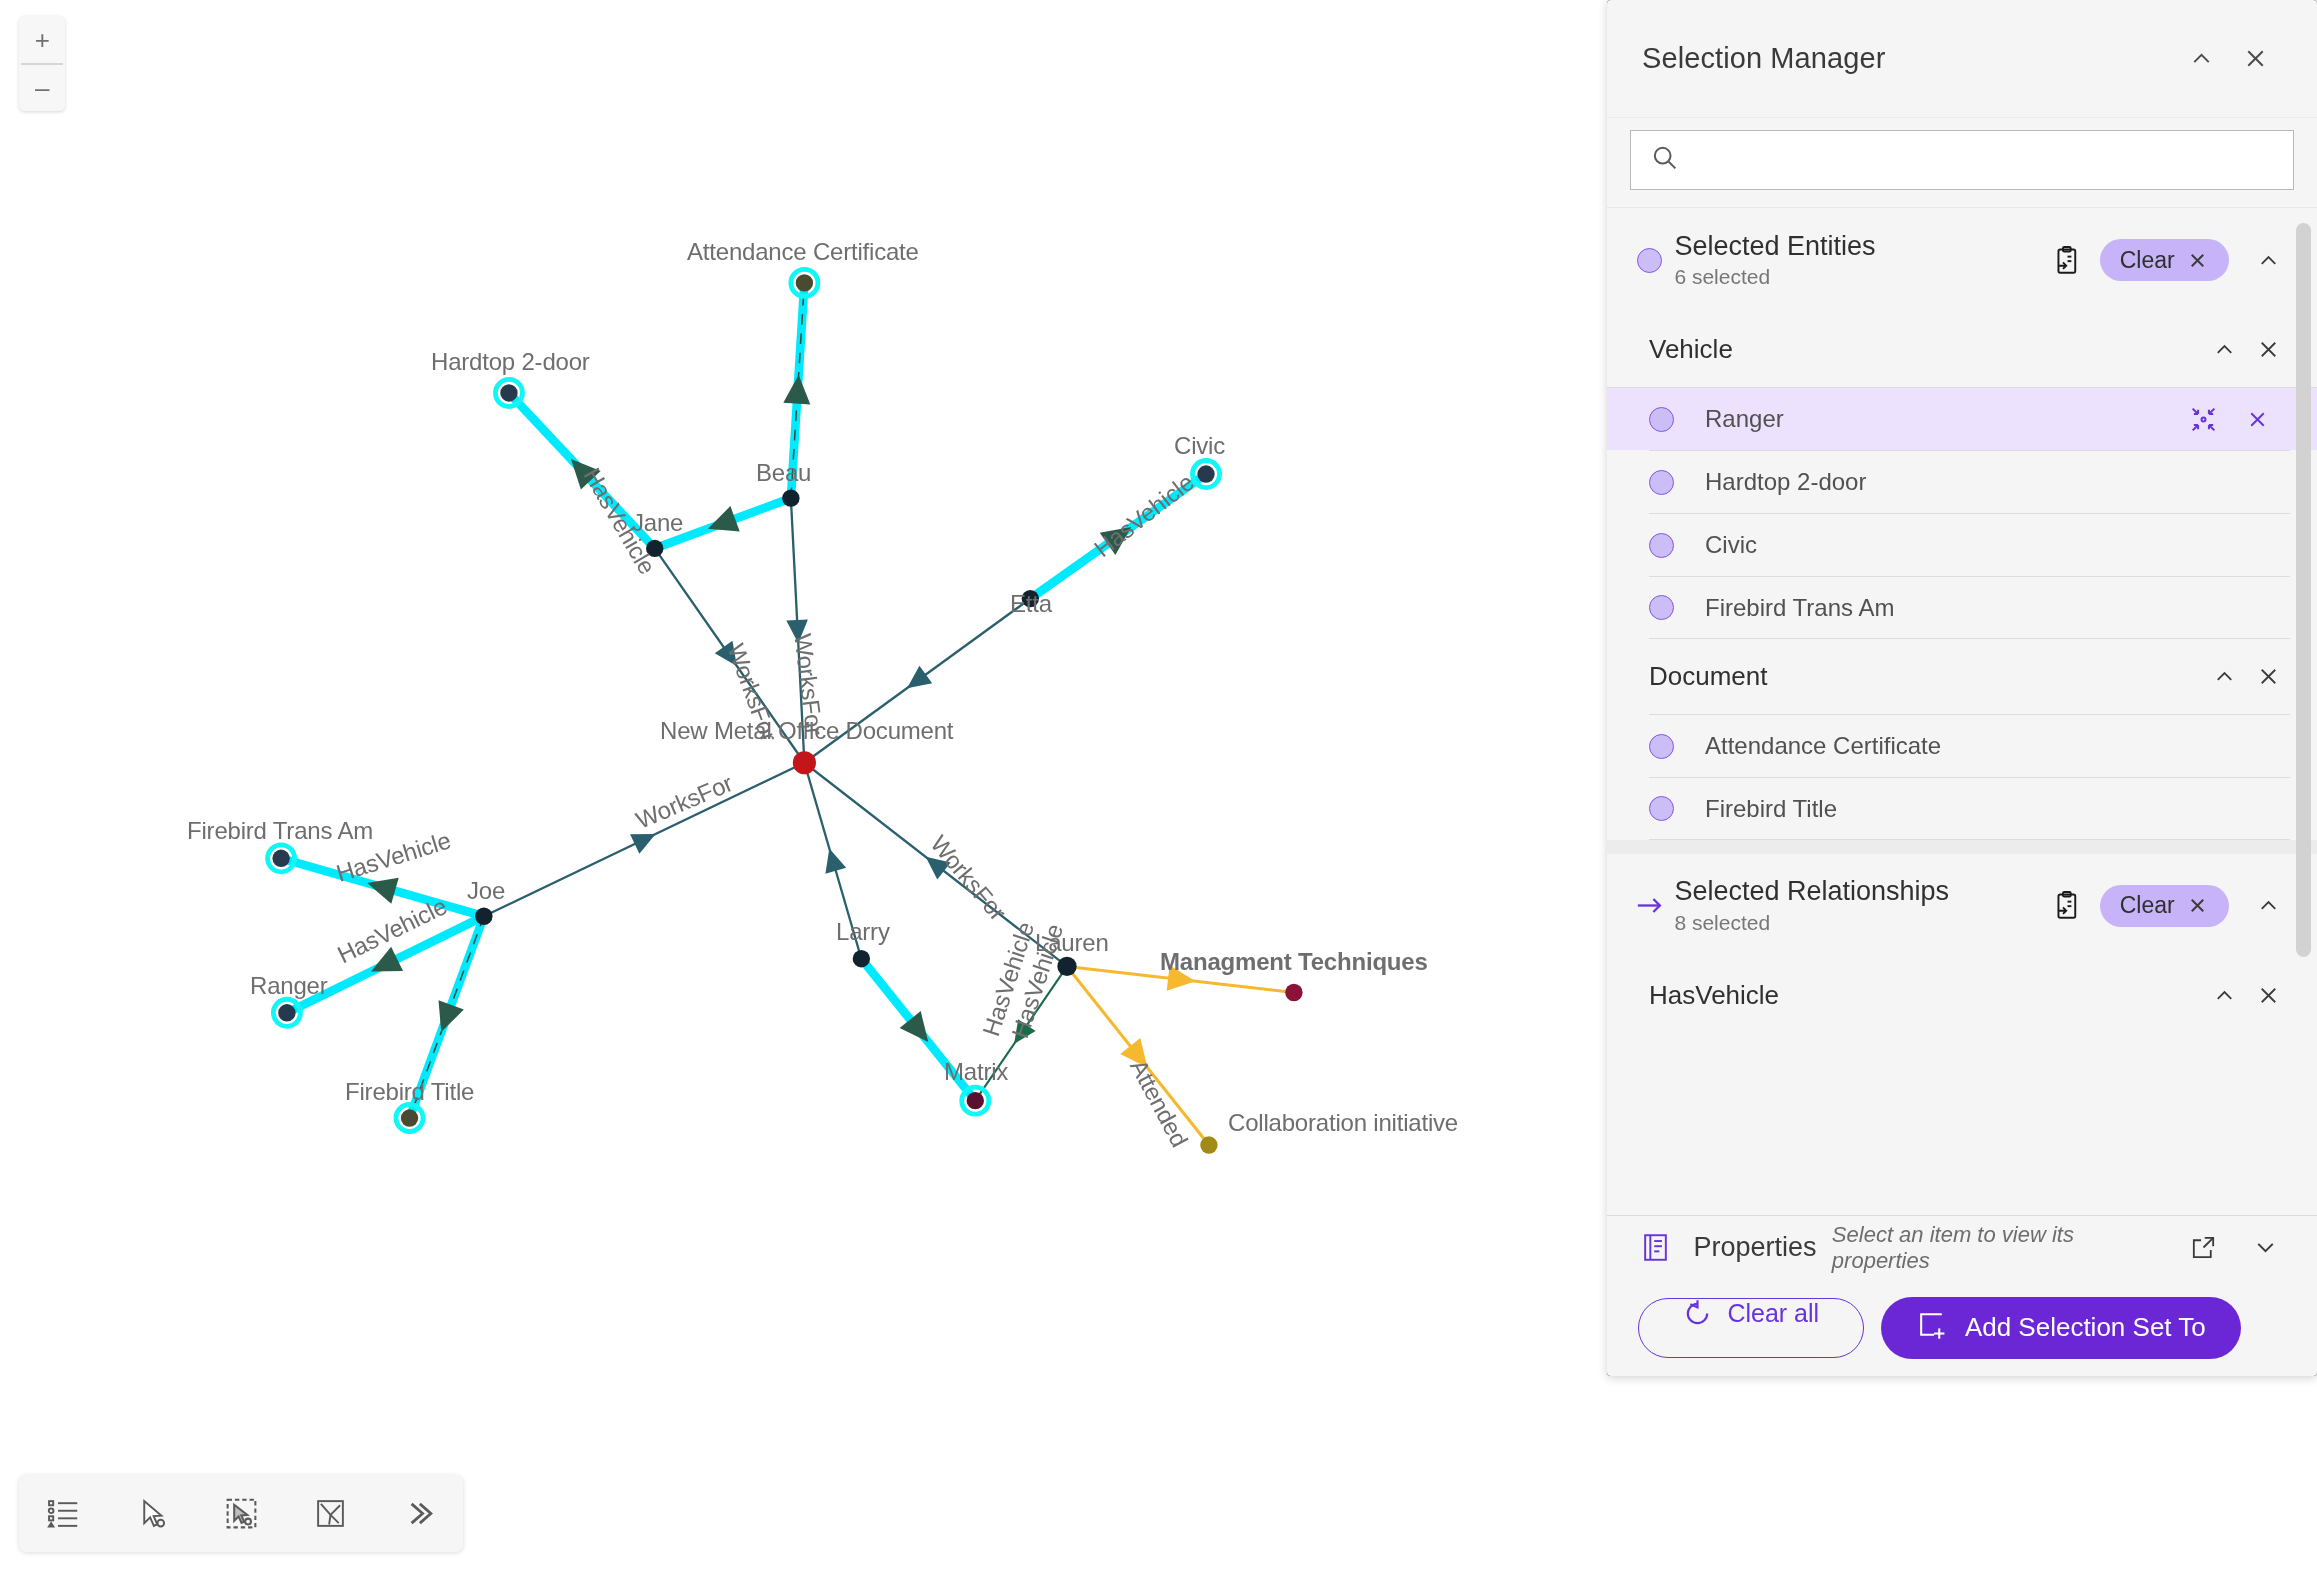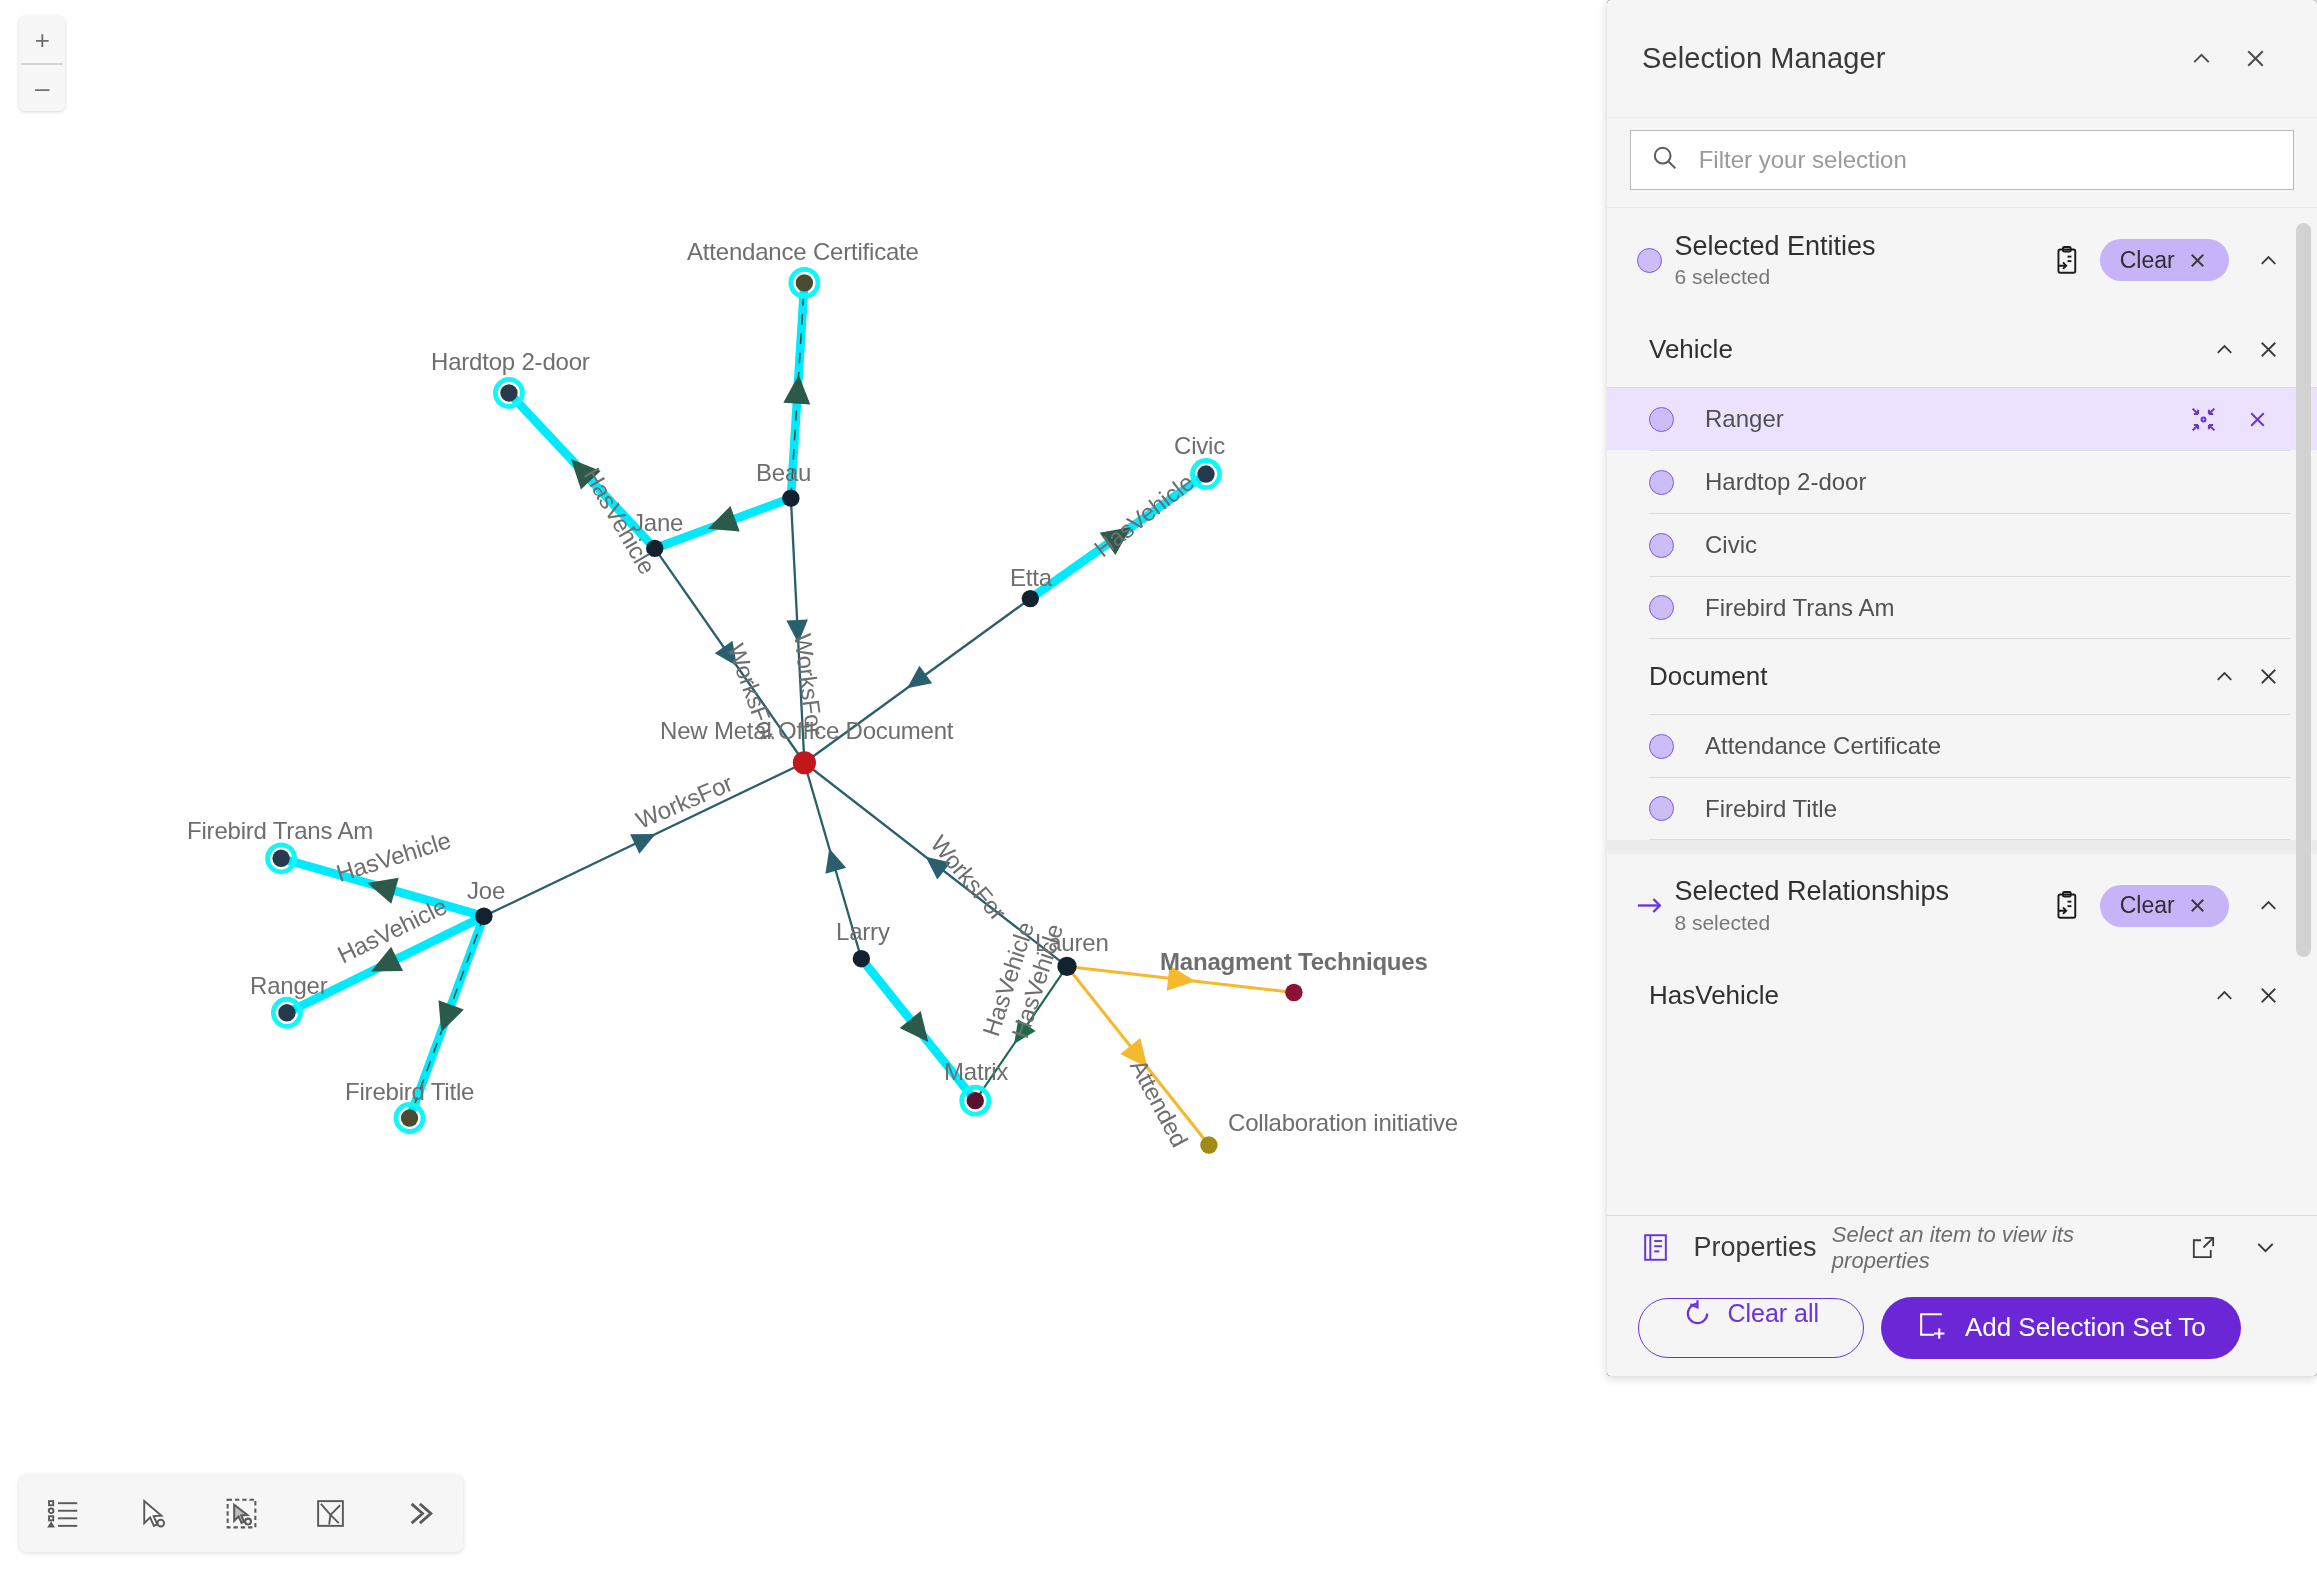--- a/index.html
+++ b/index.html
@@ -241,21 +241,21 @@
         <div class="node-label" style="left: 977px; top: 1031px; transform-origin: 0px 0px; transform: rotate(-72deg);">HasVehicle</div>
         <div class="node-label" style="left: 1006px; top: 1033px; transform-origin: 0px 0px; transform: rotate(-72deg);">HasVehicle</div>
         <div class="node-label" style="left: 1149px; top: 1055px; transform-origin: 0px 0px; transform: rotate(62deg);">Attended</div>
       </div>
     <div id="node-labels">
         <div class="node-label" style="left: 687px; top: 238px;">Attendance Certificate</div>
         <div class="node-label" style="left: 431px; top: 348px;">Hardtop 2-door</div>
         <div class="node-label" style="left: 756px; top: 459px;">Beau</div>
         <div class="node-label" style="left: 632px; top: 509px;">Jane</div>
         <div class="node-label" style="left: 1174px; top: 432px;">Civic</div>
-        <div class="node-label" style="left: 1010px; top: 564px;">Etta</div>
+        <div class="node-label" style="left: 1010px; top: 590px;">Etta</div>
         <div class="node-label" style="left: 660px; top: 717px;">New Metal Office Document</div>
         <div class="node-label" style="left: 187px; top: 817px;">Firebird Trans Am</div>
         <div class="node-label" style="left: 467px; top: 877px;">Joe</div>
         <div class="node-label" style="left: 250px; top: 972px;">Ranger</div>
         <div class="node-label" style="left: 345px; top: 1078px;">Firebird Title</div>
         <div class="node-label" style="left: 836px; top: 918px;">Larry</div>
         <div class="node-label" style="left: 944px; top: 1058px;">Matrix</div>
         <div class="node-label" style="left: 1035px; top: 929px;">Lauren</div>
         <div class="node-label" style="left: 1160px; top: 948px; font-weight: bold;">Managment Techniques</div>
         <div class="node-label" style="left: 1228px; top: 1109px;">Collaboration initiative</div>
@@ -326,21 +326,20 @@
     </div>
 
     <div id="sm-search-wrap">
       <div id="sm-search">
         <span>
           <svg width="29" height="29" viewBox="0 0 24 24" fill="none" stroke="#5c5c5c" stroke-width="1.7">
             <circle cx="10.5" cy="10.5" r="6.5"></circle>
               <line x1="15.5" y1="15.5" x2="21" y2="21"></line>
           </svg>
         </span>
-        <input type="text" placeholder="Filter your selection" style="">
       </div>
     </div>
 
     <div id="sm-scroll">
       <div id="sm-list">
           <div class="group-block">
             <div class="group-head">
               <div class="grp-bullet">
                 <span class="ring"></span>
               </div>

